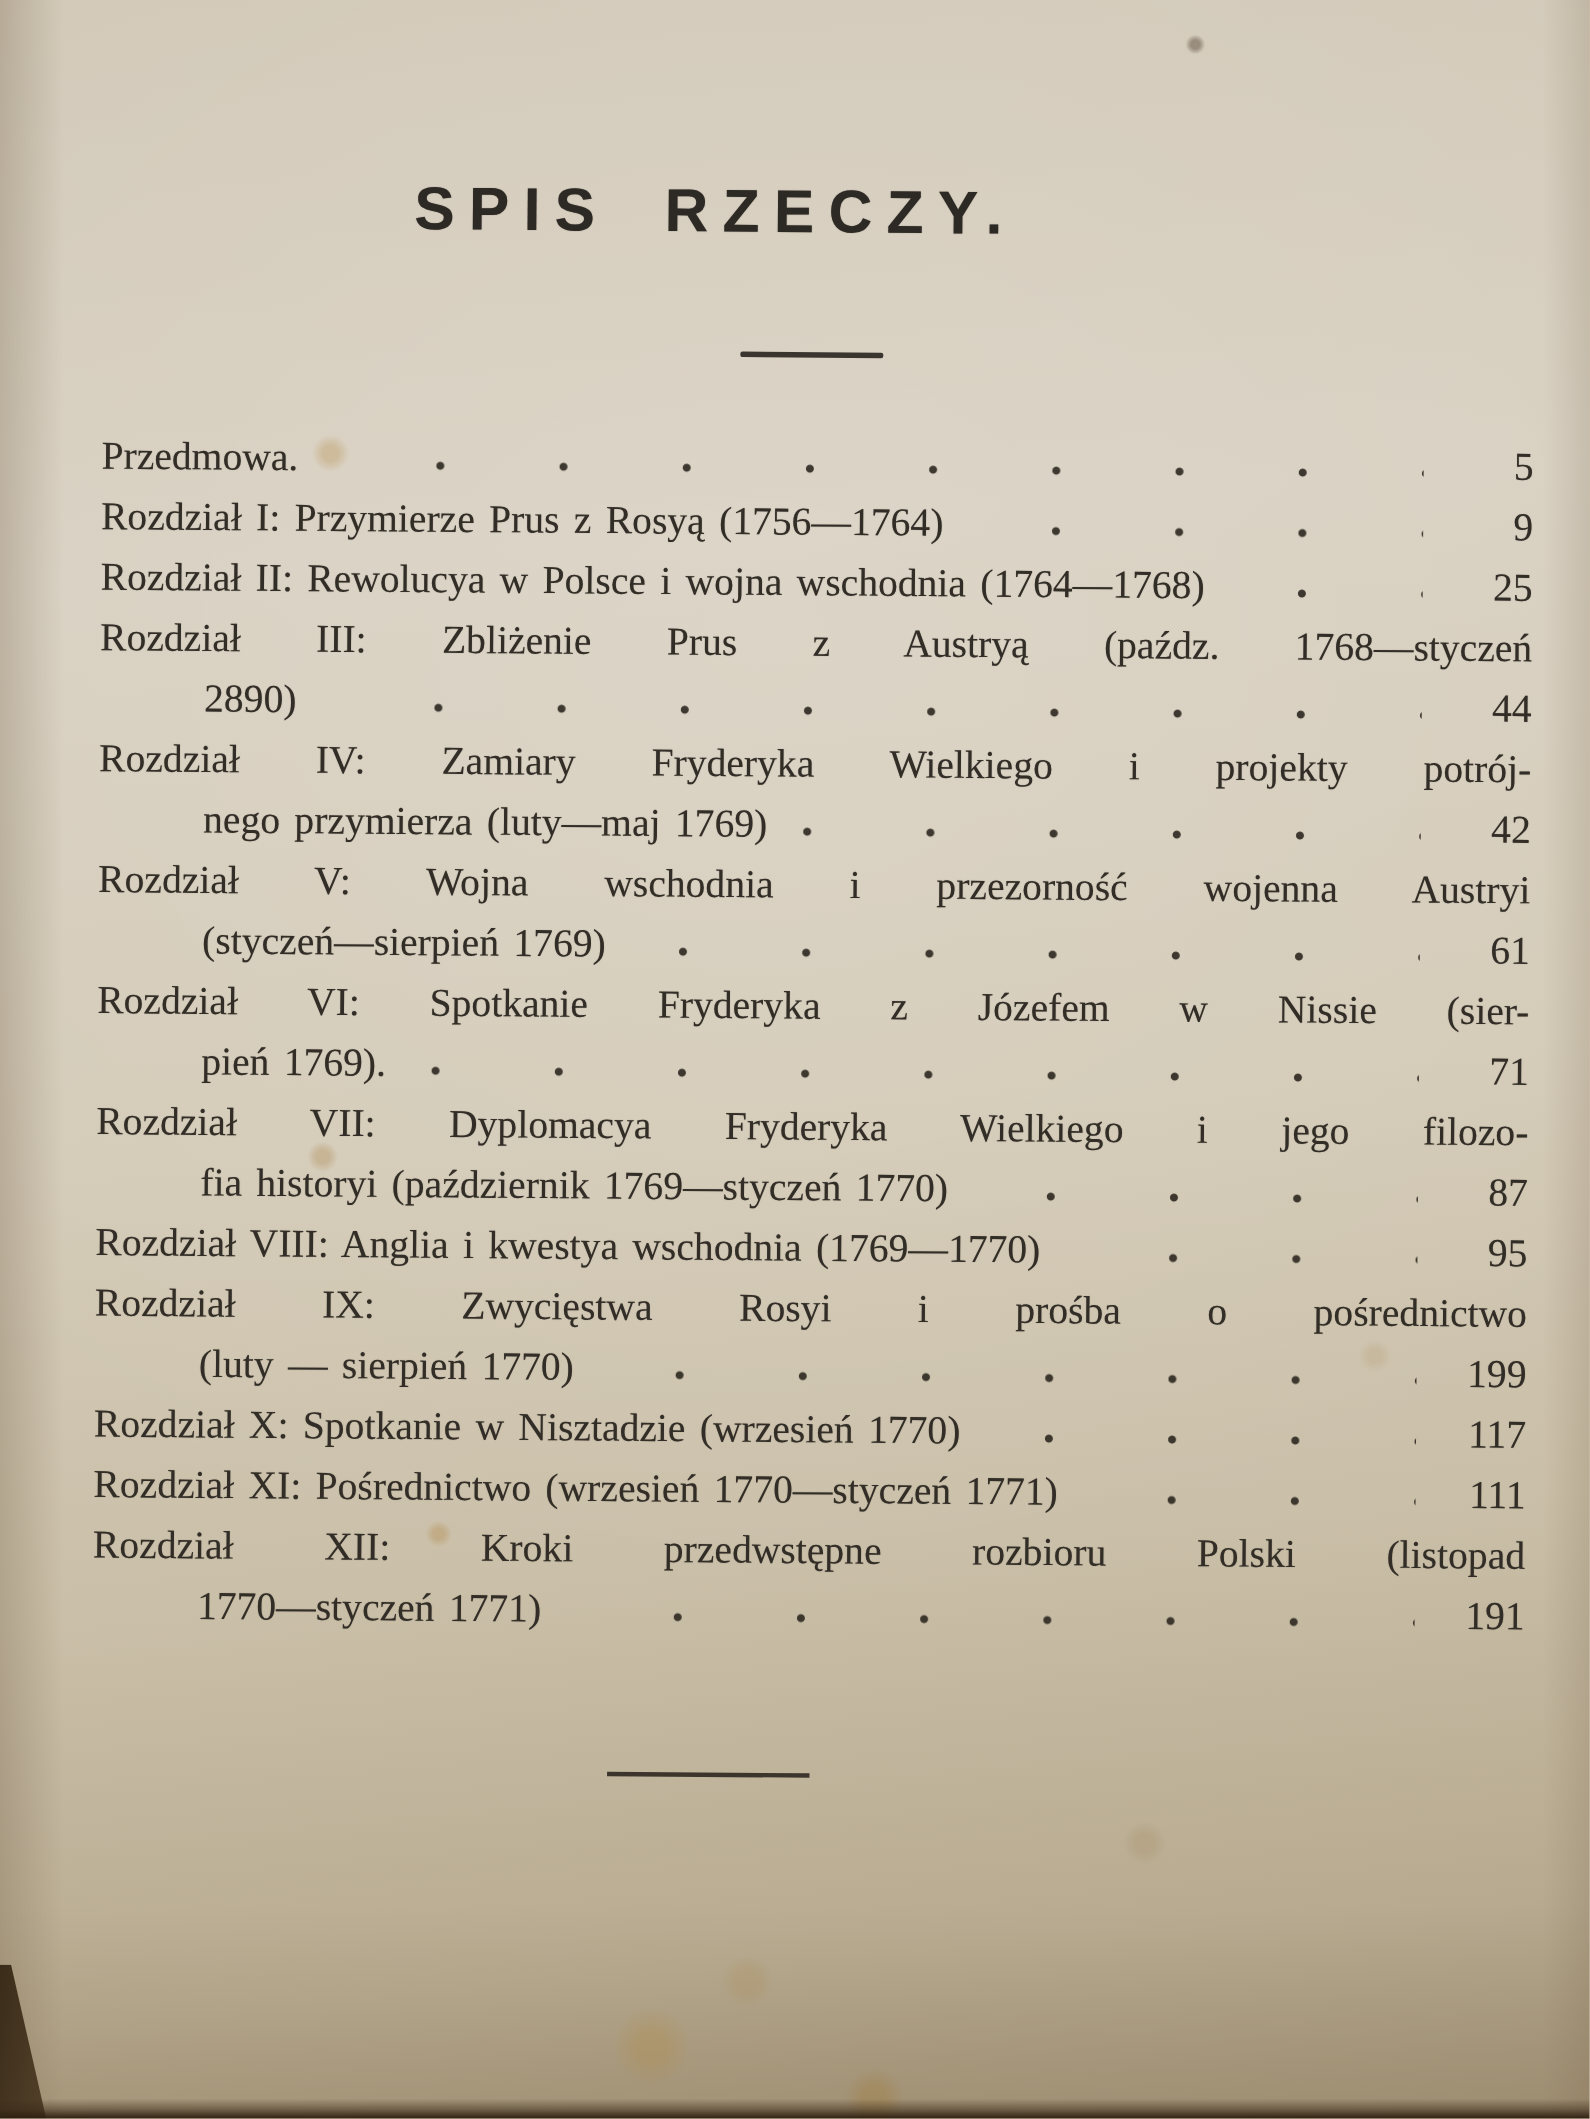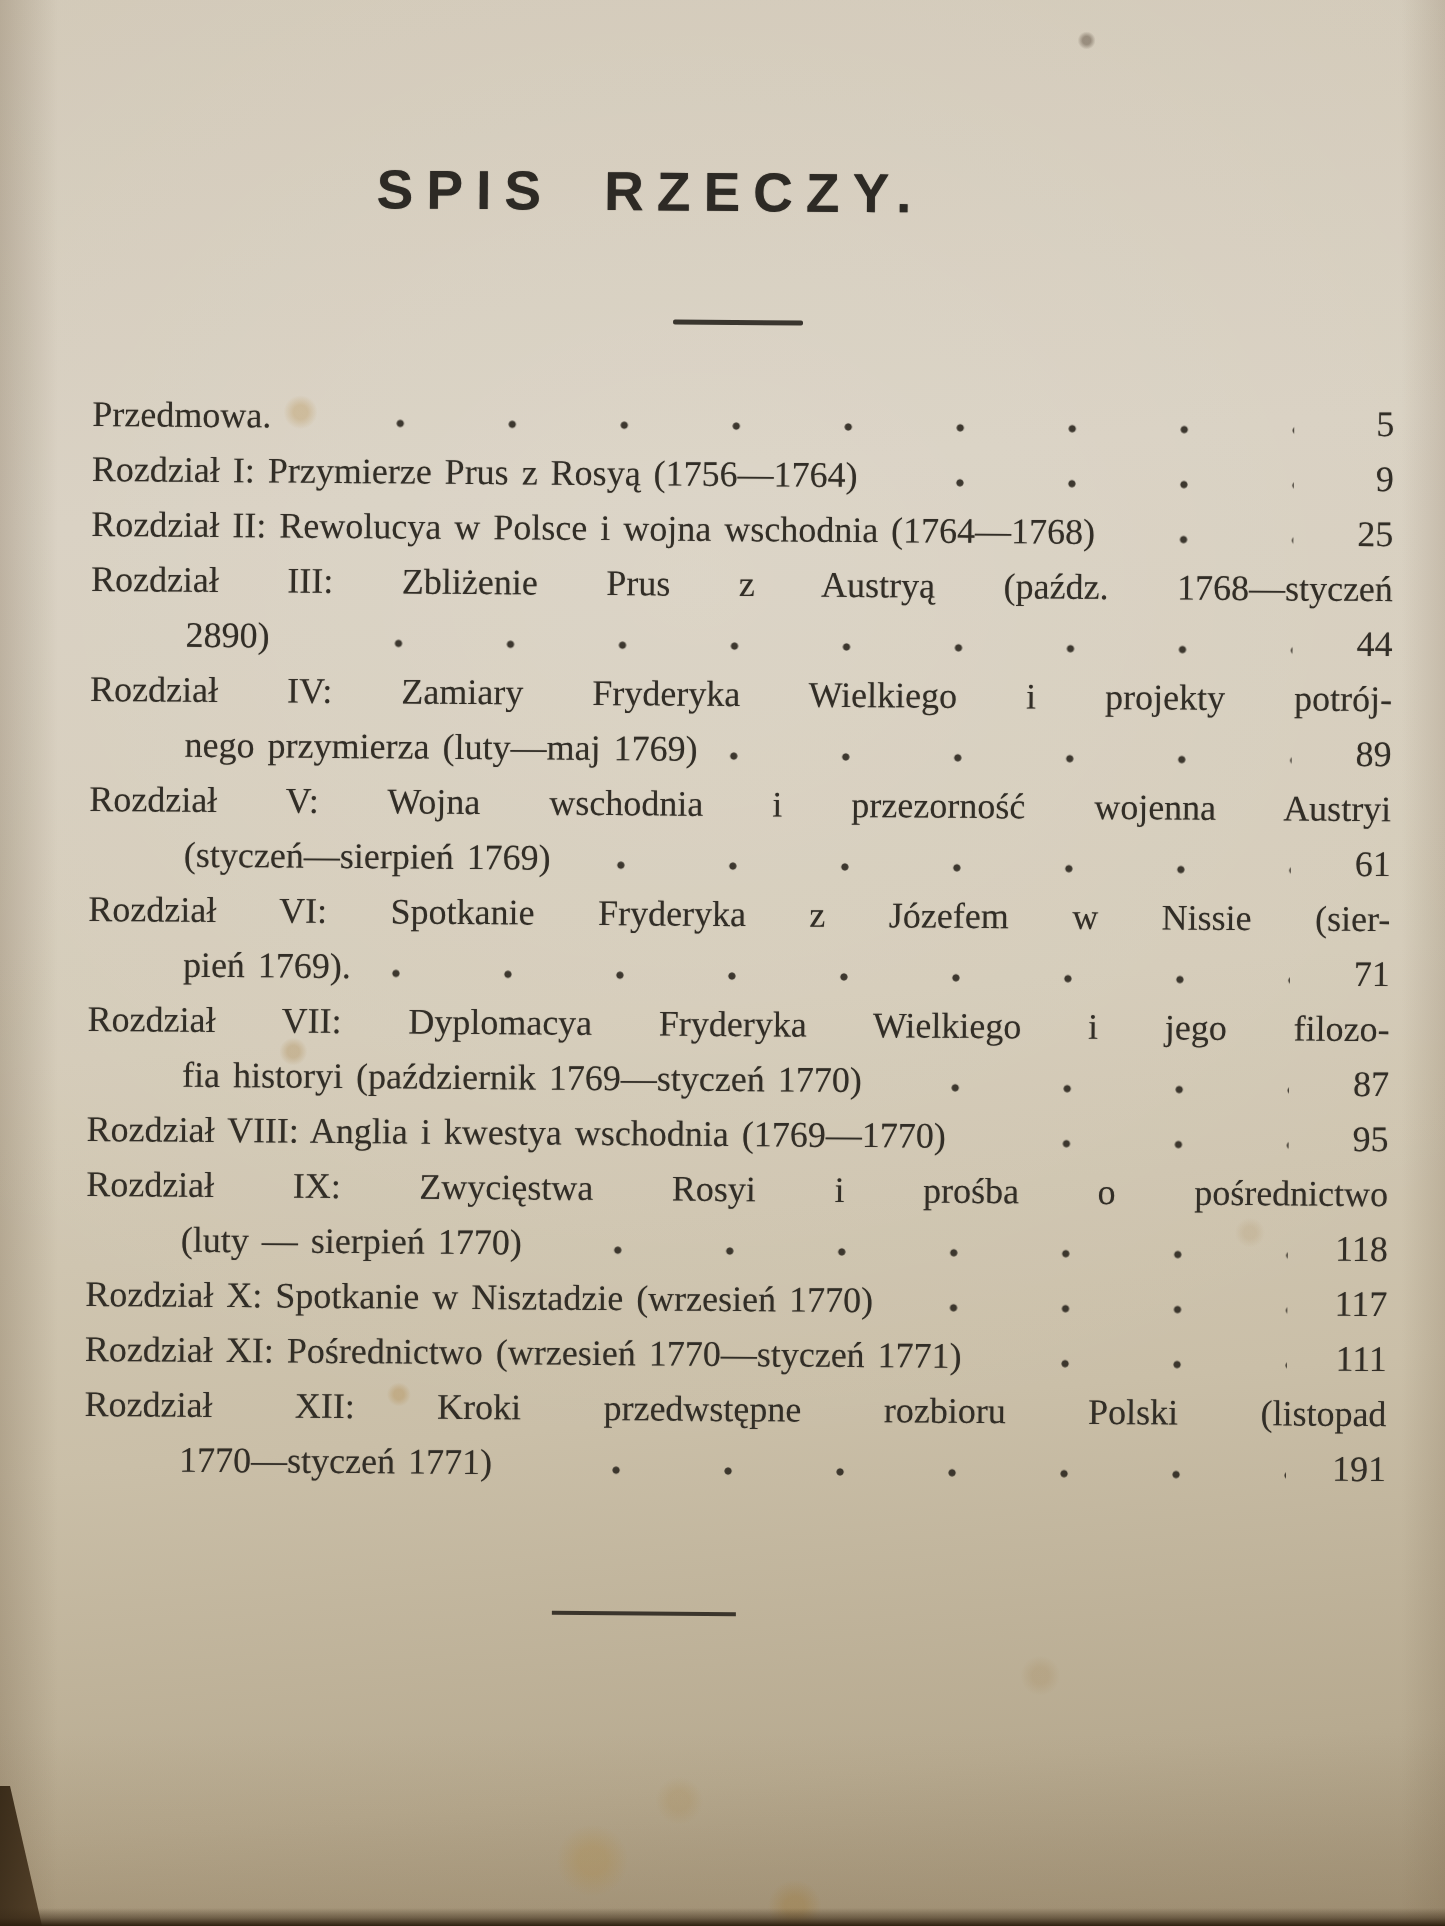--- a/index.html
+++ b/index.html
@@ -122,21 +122,21 @@
         <span class="txt">2890)</span>
         <span class="leader"></span>
         <span class="pagenum">44</span>
       </div>
       <div class="line">
         <span class="txt fill">Rozdział IV: Zamiary Fryderyka Wielkiego i projekty potrój-</span>
       </div>
       <div class="line cont">
         <span class="txt">nego przymierza (luty—maj 1769)</span>
         <span class="leader"></span>
-        <span class="pagenum">89</span>
+        <span class="pagenum">42</span>
       </div>
       <div class="line">
         <span class="txt fill">Rozdział V: Wojna wschodnia i przezorność wojenna Austryi</span>
       </div>
       <div class="line cont">
         <span class="txt">(styczeń—sierpień 1769)</span>
         <span class="leader"></span>
         <span class="pagenum">61</span>
       </div>
       <div class="line">
@@ -159,21 +159,21 @@
         <span class="txt">Rozdział VIII: Anglia i kwestya wschodnia (1769—1770)</span>
         <span class="leader"></span>
         <span class="pagenum">95</span>
       </div>
       <div class="line">
         <span class="txt fill">Rozdział IX: Zwycięstwa Rosyi i prośba o pośrednictwo</span>
       </div>
       <div class="line cont">
         <span class="txt">(luty — sierpień 1770)</span>
         <span class="leader"></span>
-        <span class="pagenum">118</span>
+        <span class="pagenum">199</span>
       </div>
       <div class="line">
         <span class="txt">Rozdział X: Spotkanie w Nisztadzie (wrzesień 1770)</span>
         <span class="leader"></span>
         <span class="pagenum">117</span>
       </div>
       <div class="line">
         <span class="txt">Rozdział XI: Pośrednictwo (wrzesień 1770—styczeń 1771)</span>
         <span class="leader"></span>
         <span class="pagenum">111</span>

